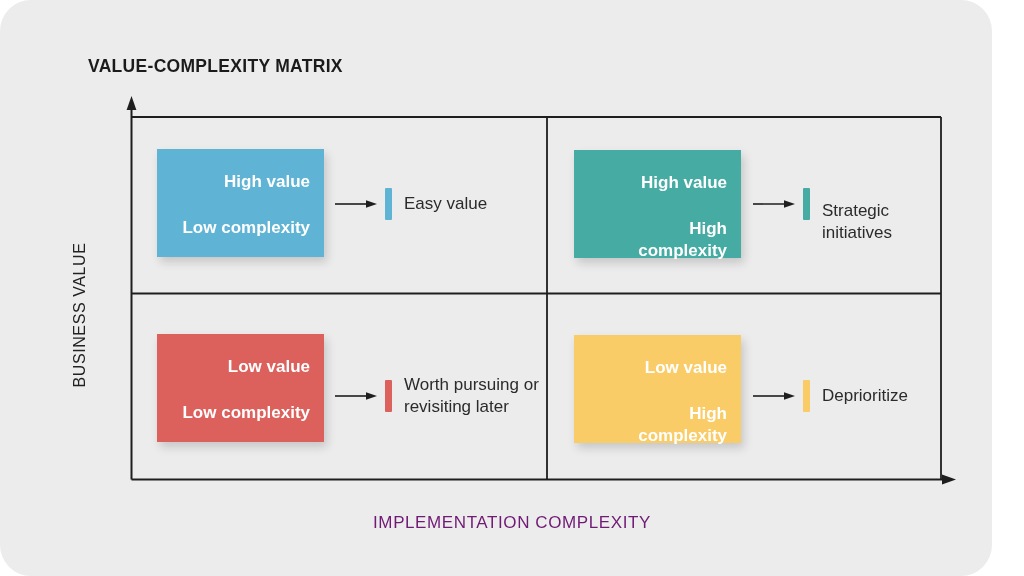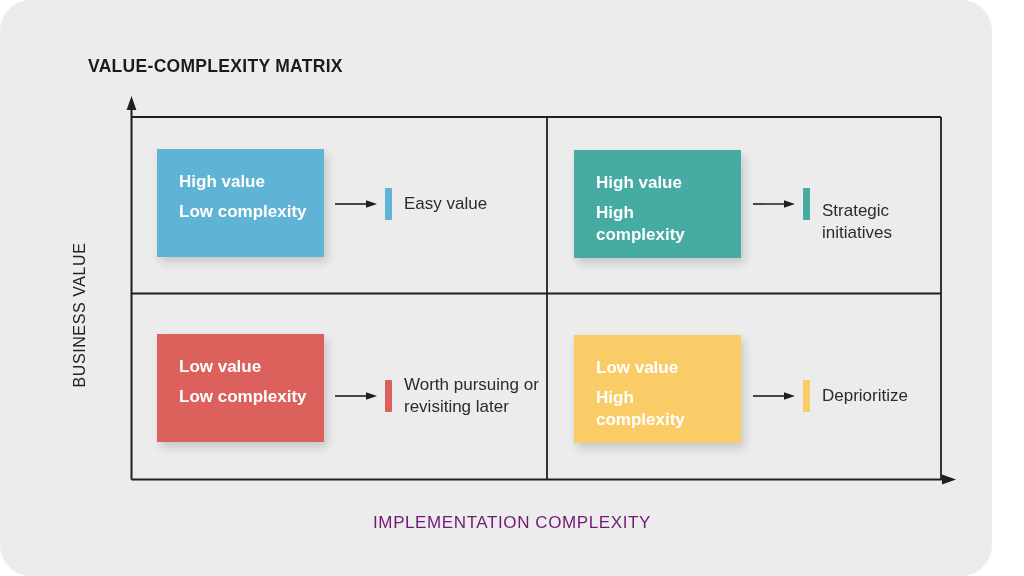--- a/index.html
+++ b/index.html
@@ -66,29 +66,30 @@
     letter-spacing: 4.5px;
     color: #C6C6C6;
   }
   .qbox {
     position: absolute;
     width: 167px;
     height: 108px;
     box-sizing: border-box;
     padding: 22px 14px 0 22px;
     box-shadow: 3px 5px 9px rgba(0,0,0,0.16);
+    text-align: right;
   }
   .qbox .qline {
     color: #ffffff;
     font-weight: bold;
     font-size: 17px;
     line-height: 22px;
   }
   .qbox .qline + .qline {
-    margin-top: 8px;
+    margin-top: 24px;
   }
   .qbox-1 { left: 157px; top: 149px; }
   .qbox-2 { left: 574px; top: 150px; }
   .qbox-3 { left: 157px; top: 334px; }
   .qbox-4 { left: 574px; top: 335px; }
   .callout {
     position: absolute;
     display: flex;
     align-items: center;
     transform: translateY(-50%);

